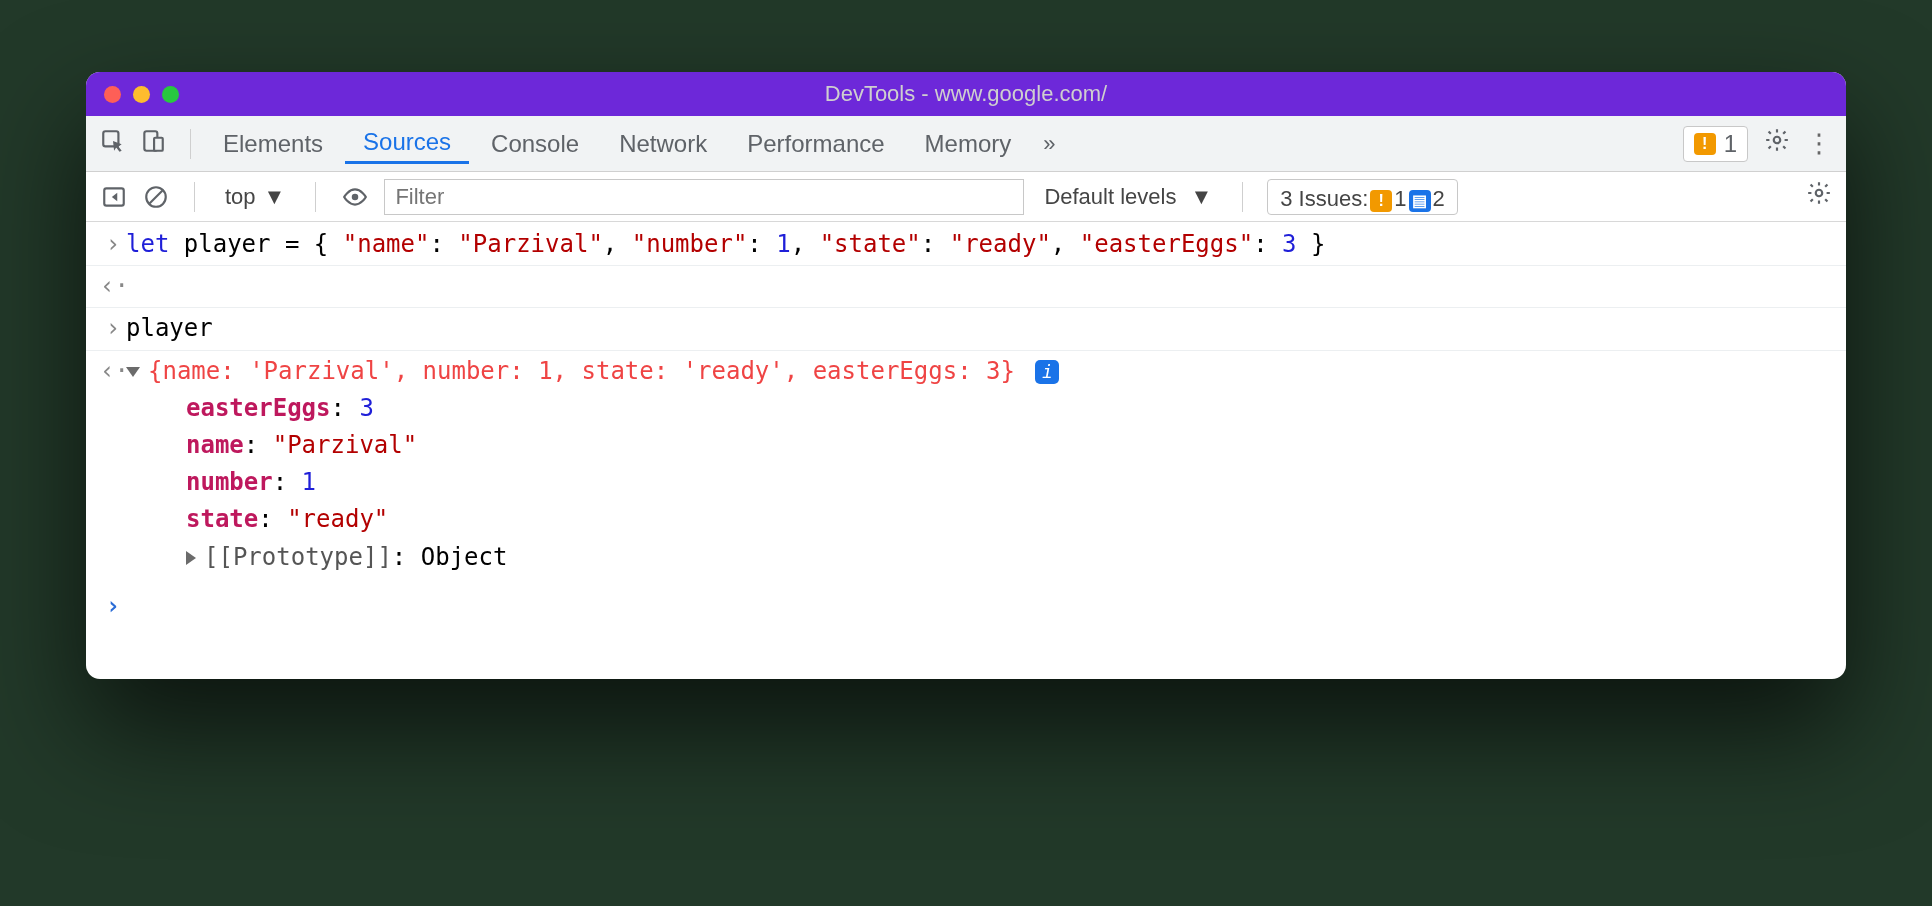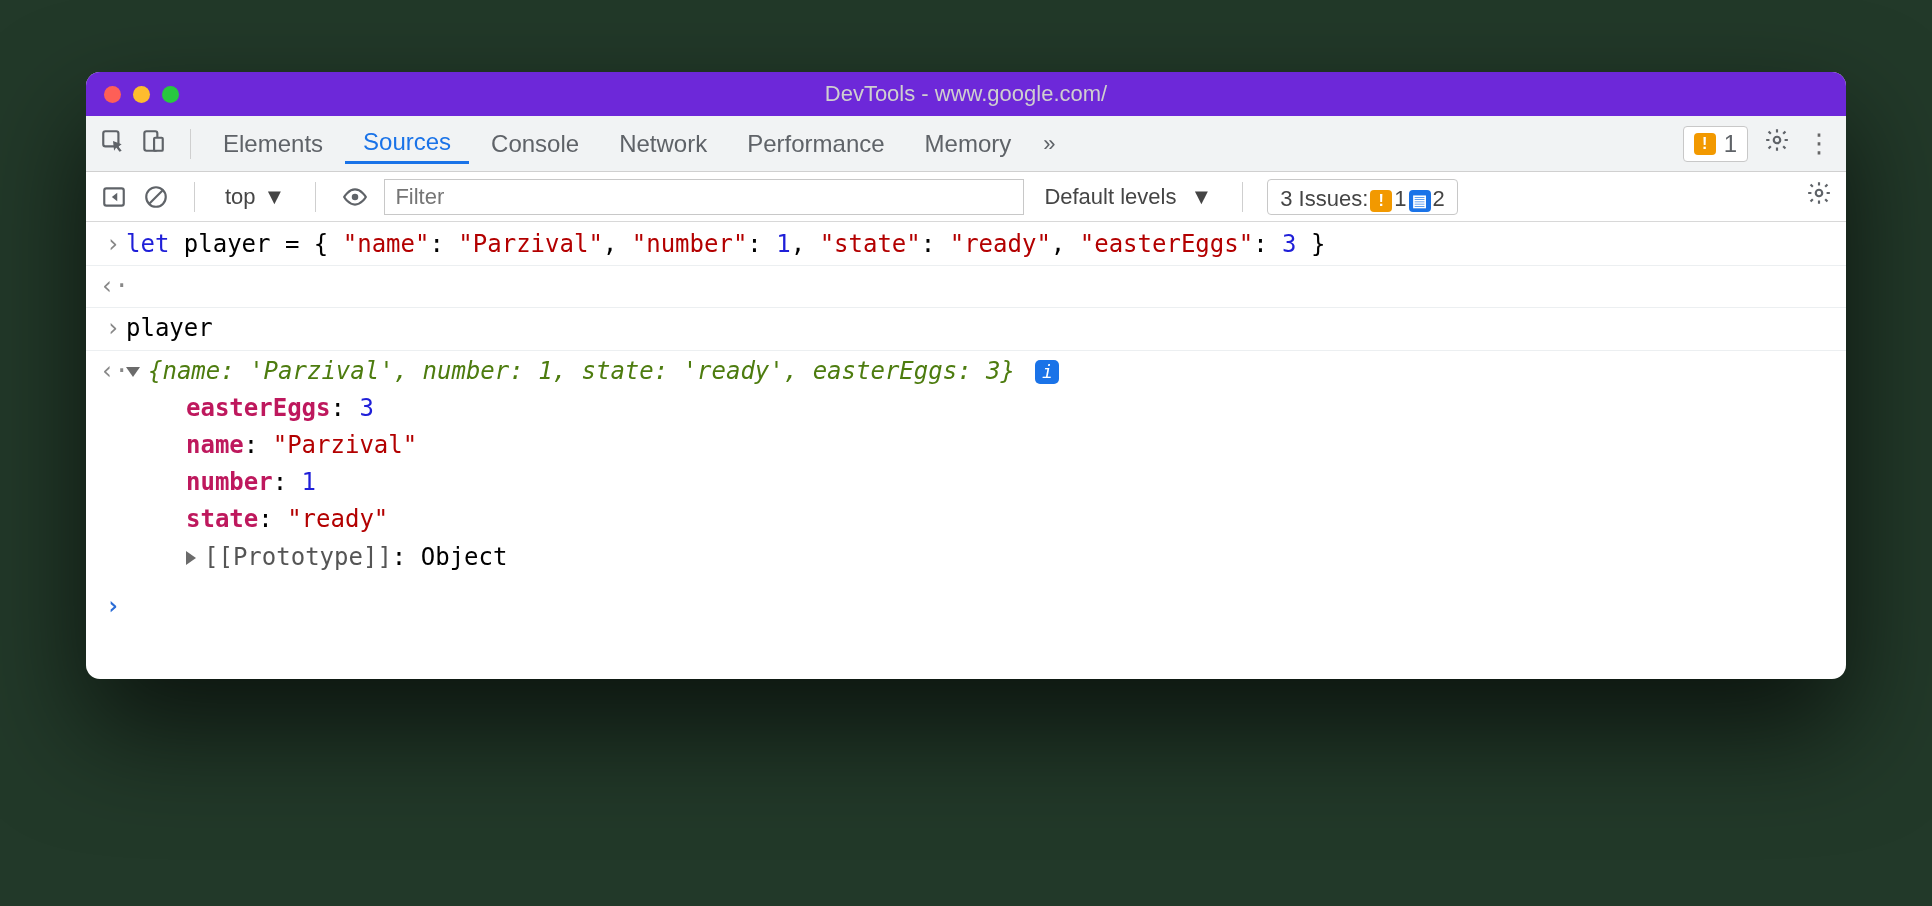--- a/index.html
+++ b/index.html
@@ -87,21 +87,21 @@
     border-bottom:1px solid #eceff1;
   }
   .row:last-child { border-bottom:none;}
   .gly { width:26px; flex:0 0 26px; text-align:center; color:#888;}
   .gly.blue { color:#2a6cd6; font-weight:700;}
   .content { flex:1; }
   .kw { color:#1f1fd8;}
   .str, .strv { color:#b30000;}
   .num { color:#1f1fd8;}
   .undef { color:#8c8c8c;}
-  .objsum { font-style:italic; color:#4d7c0f;}
+  .objsum { color:#ef4444;}
   .info-badge { display:inline-flex; width:24px; height:24px; background:#1a73e8; border-radius:5px; color:#fff; font-style:italic; font-size:18px; align-items:center; justify-content:center; margin-left:6px; vertical-align:middle;}
   .props { padding-left: 60px; }
   .pkey { color:#be185d; font-weight:700;}
   .pstr { color:#b30000;}
   .pnum { color:#1f1fd8;}
   .proto { color:#555;}
   .tri { display:inline-block; width:0; height:0; margin-right:8px; vertical-align:middle;}
   .tri.down { border-left:7px solid transparent; border-right:7px solid transparent; border-top:10px solid #6b6b6b;}
   .tri.right { border-top:7px solid transparent; border-bottom:7px solid transparent; border-left:10px solid #6b6b6b;}
   .prompt-row { padding: 10px 14px 24px 14px;}

